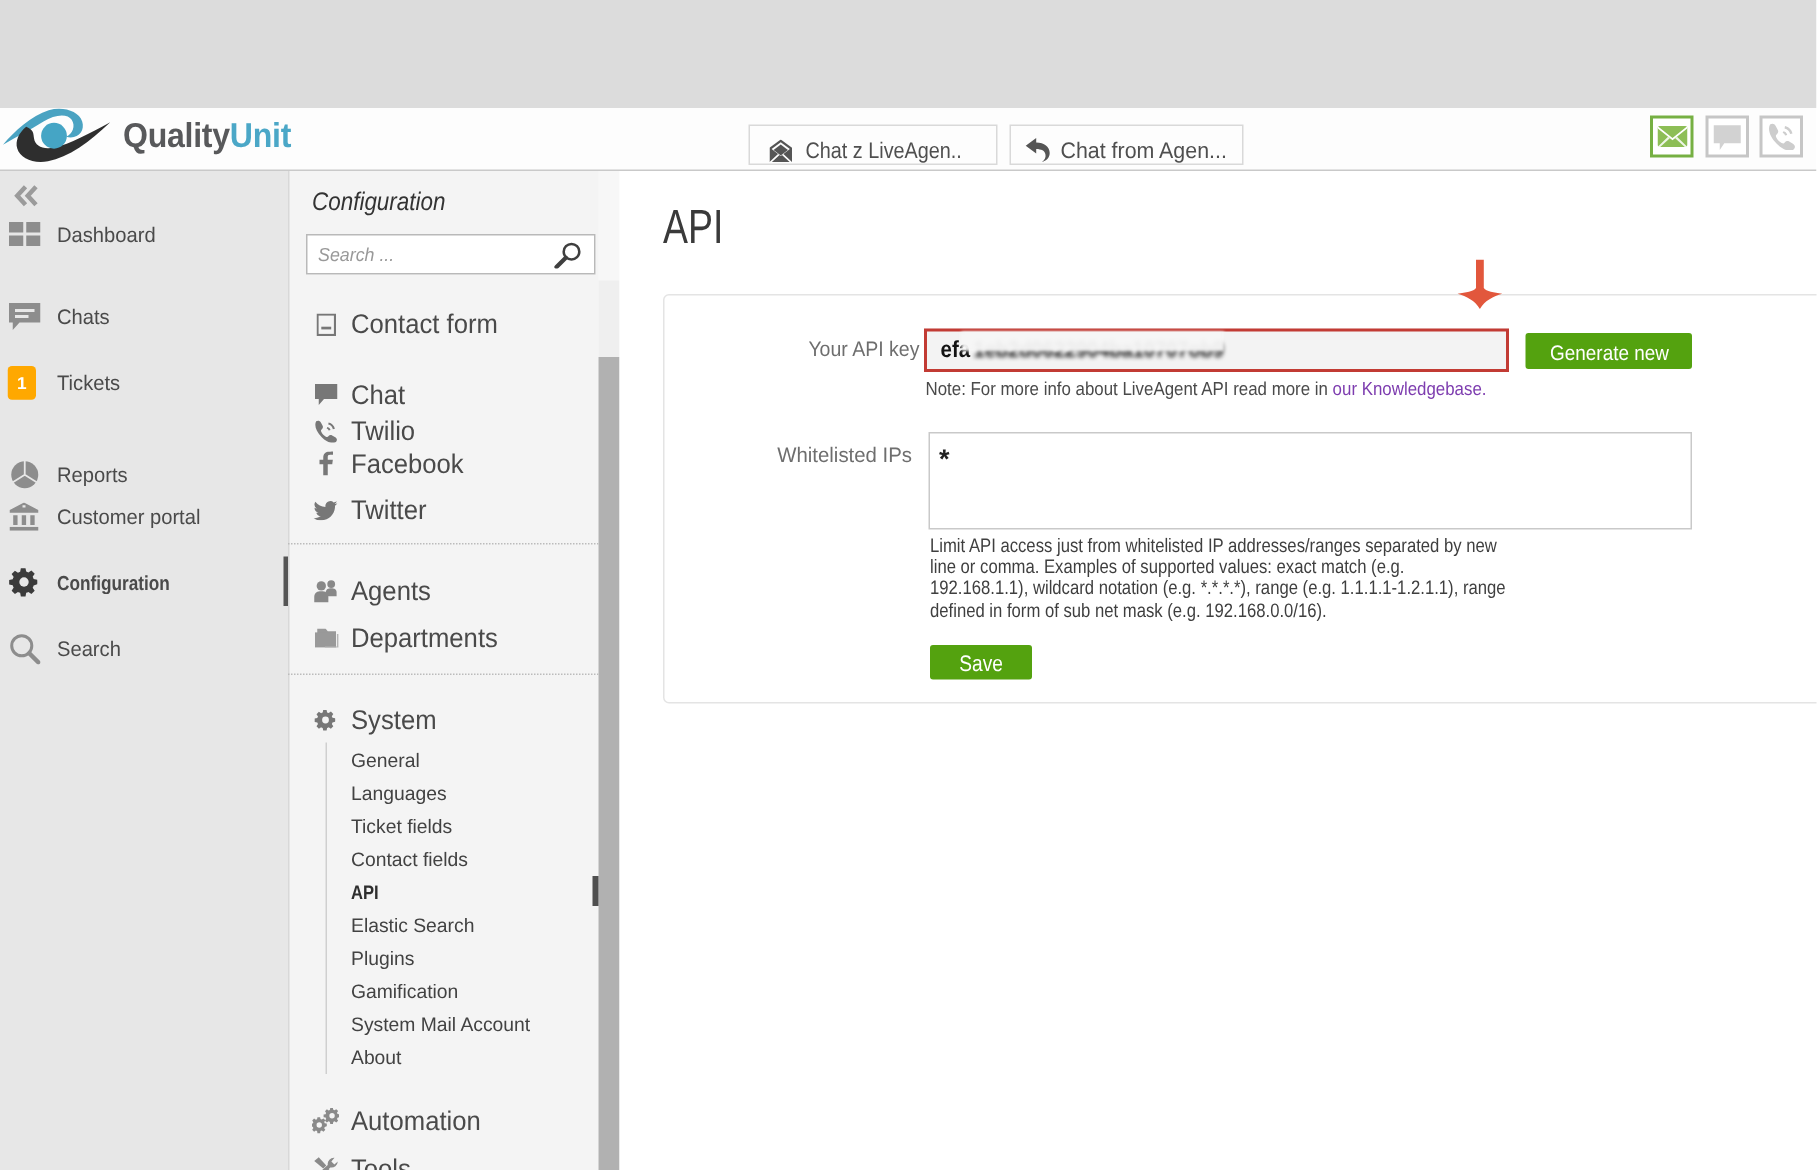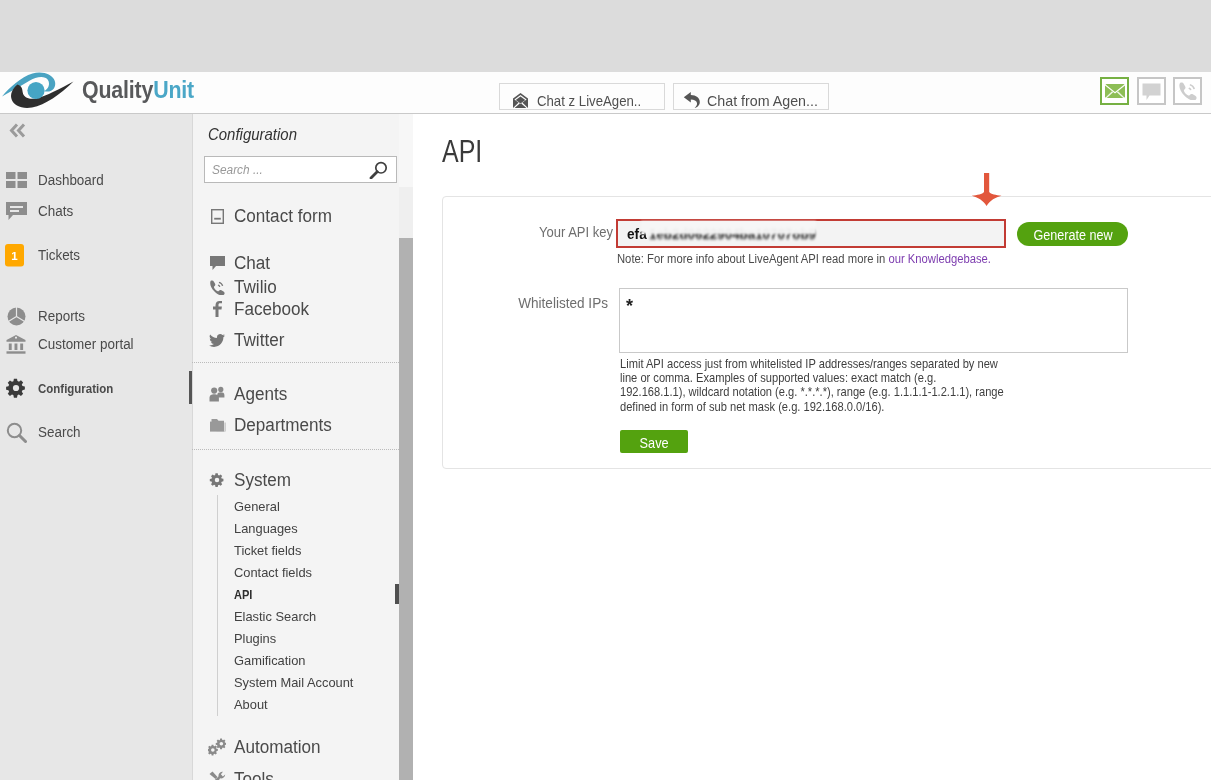--- a/index.html
+++ b/index.html
@@ -54,21 +54,21 @@
 #main { left:413px; top:114px; width:798px; height:666px; background:#fff; }
 #apihead { left:442px; top:133px; font-size:32px; font-weight:normal; color:#3a3a3a; transform:scaleX(0.78); transform-origin:0 0; }
 #panel { left:442px; top:196px; width:778px; height:273px; border:1px solid #e4e4e4; border-radius:4px; }
 .flabel { color:#6e6e6e; font-size:14px; text-align:right; transform:scaleX(0.93); transform-origin:100% 50%; }
 #lbl1 { left:433px; top:224px; width:180px; }
 #lbl2 { left:428px; top:295px; width:180px; transform:scaleX(0.97); transform-origin:100% 50%; }
 #keyinput { left:616px; top:219px; width:390px; height:29px; border:2px solid #c23b34; background:#f3f3f3; display:flex; align-items:center; overflow:hidden; }
 #keyinput .t1 { font-weight:bold; font-size:15.5px; color:#141414; margin-left:9px; display:inline-block; transform:scaleX(0.88); transform-origin:0 50%; }
 #keyinput .t2 { font-weight:bold; font-size:15px; color:#222; filter:blur(1.4px); display:inline-block; transform:scaleX(0.89); transform-origin:0 50%; }
 #keysmudge { left:641px; top:221px; width:175px; height:13px; background:rgba(245,245,245,0.95); filter:blur(1.2px); }
-#genbtn { left:1017px; top:222px; width:111px; height:24px; background:#54a20f; border-radius:12px; color:#fff; font-size:14px; text-align:center; line-height:24px; }
+#genbtn { left:1017px; top:222px; width:111px; height:24px; background:#54a20f; border-radius:2px; color:#fff; font-size:14px; text-align:center; line-height:24px; }
 #genbtn span, #savebtn span { display:inline-block; transform:scaleX(0.9); position:relative; top:1px; }
 #note { left:617px; top:252px; font-size:12.5px; color:#4a4a4a; transform:scaleX(0.90); transform-origin:0 0; }
 #note .kb { color:#7d3caf; }
 #ta { left:619px; top:288px; width:509px; height:65px; border:1px solid #c9c9c9; background:#fff; }
 #ta .star { position:absolute; left:6px; top:7px; font-weight:bold; font-size:18px; color:#222; }
 #help { left:620px; top:357px; width:420px; font-size:13px; line-height:14.2px; color:#3f3f3f; white-space:nowrap; transform:scaleX(0.855); transform-origin:0 0; }
 #savebtn { left:620px; top:430px; width:68px; height:23px; background:#54a20f; border-radius:2px; color:#fff; font-size:15px; text-align:center; line-height:23px; }
 #arrow { left:969px; top:173px; }
 #cfgrow .s1text { transform:scaleX(0.85); font-size:13.5px; }
 #tab3 span { transform:scaleX(0.95); }
@@ -125,21 +125,21 @@
       <path d="M12 2 C14.5 2.5, 16.5 4.5, 17 7 L15.4 7.3 C15 5.4, 13.6 4, 11.7 3.6 Z" fill="#cdcdcd"></path>
       <path d="M11 5.5 C12.3 5.8, 13.2 6.7, 13.5 8 L12 8.3 C11.8 7.5, 11.2 6.9, 10.4 6.7 Z" fill="#cdcdcd"></path>
     </svg>
 </div>
 
 <div class="abs" id="side1"></div>
 <svg class="abs" style="left:9px;top:123px" width="17" height="15" viewBox="0 0 17 15">
     <path d="M8 1.5 L2.5 7.5 L8 13.5 M15 1.5 L9.5 7.5 L15 13.5" fill="none" stroke="#9b9b9b" stroke-width="3"></path>
   </svg>
 
-<div class="abs s1item" style="top:168px">
+<div class="abs s1item" style="top:144px">
   <span class="s1icon">
       <svg width="21" height="16" viewBox="0 0 21 16">
         <rect x="0" y="0" width="9.5" height="7" fill="#8d8d8d"></rect>
         <rect x="11.5" y="0" width="9.5" height="7" fill="#8d8d8d"></rect>
         <rect x="0" y="9" width="9.5" height="7" fill="#8d8d8d"></rect>
         <rect x="11.5" y="9" width="9.5" height="7" fill="#8d8d8d"></rect>
       </svg>
     </span>
   <span class="s1text">Dashboard</span>
 </div>

